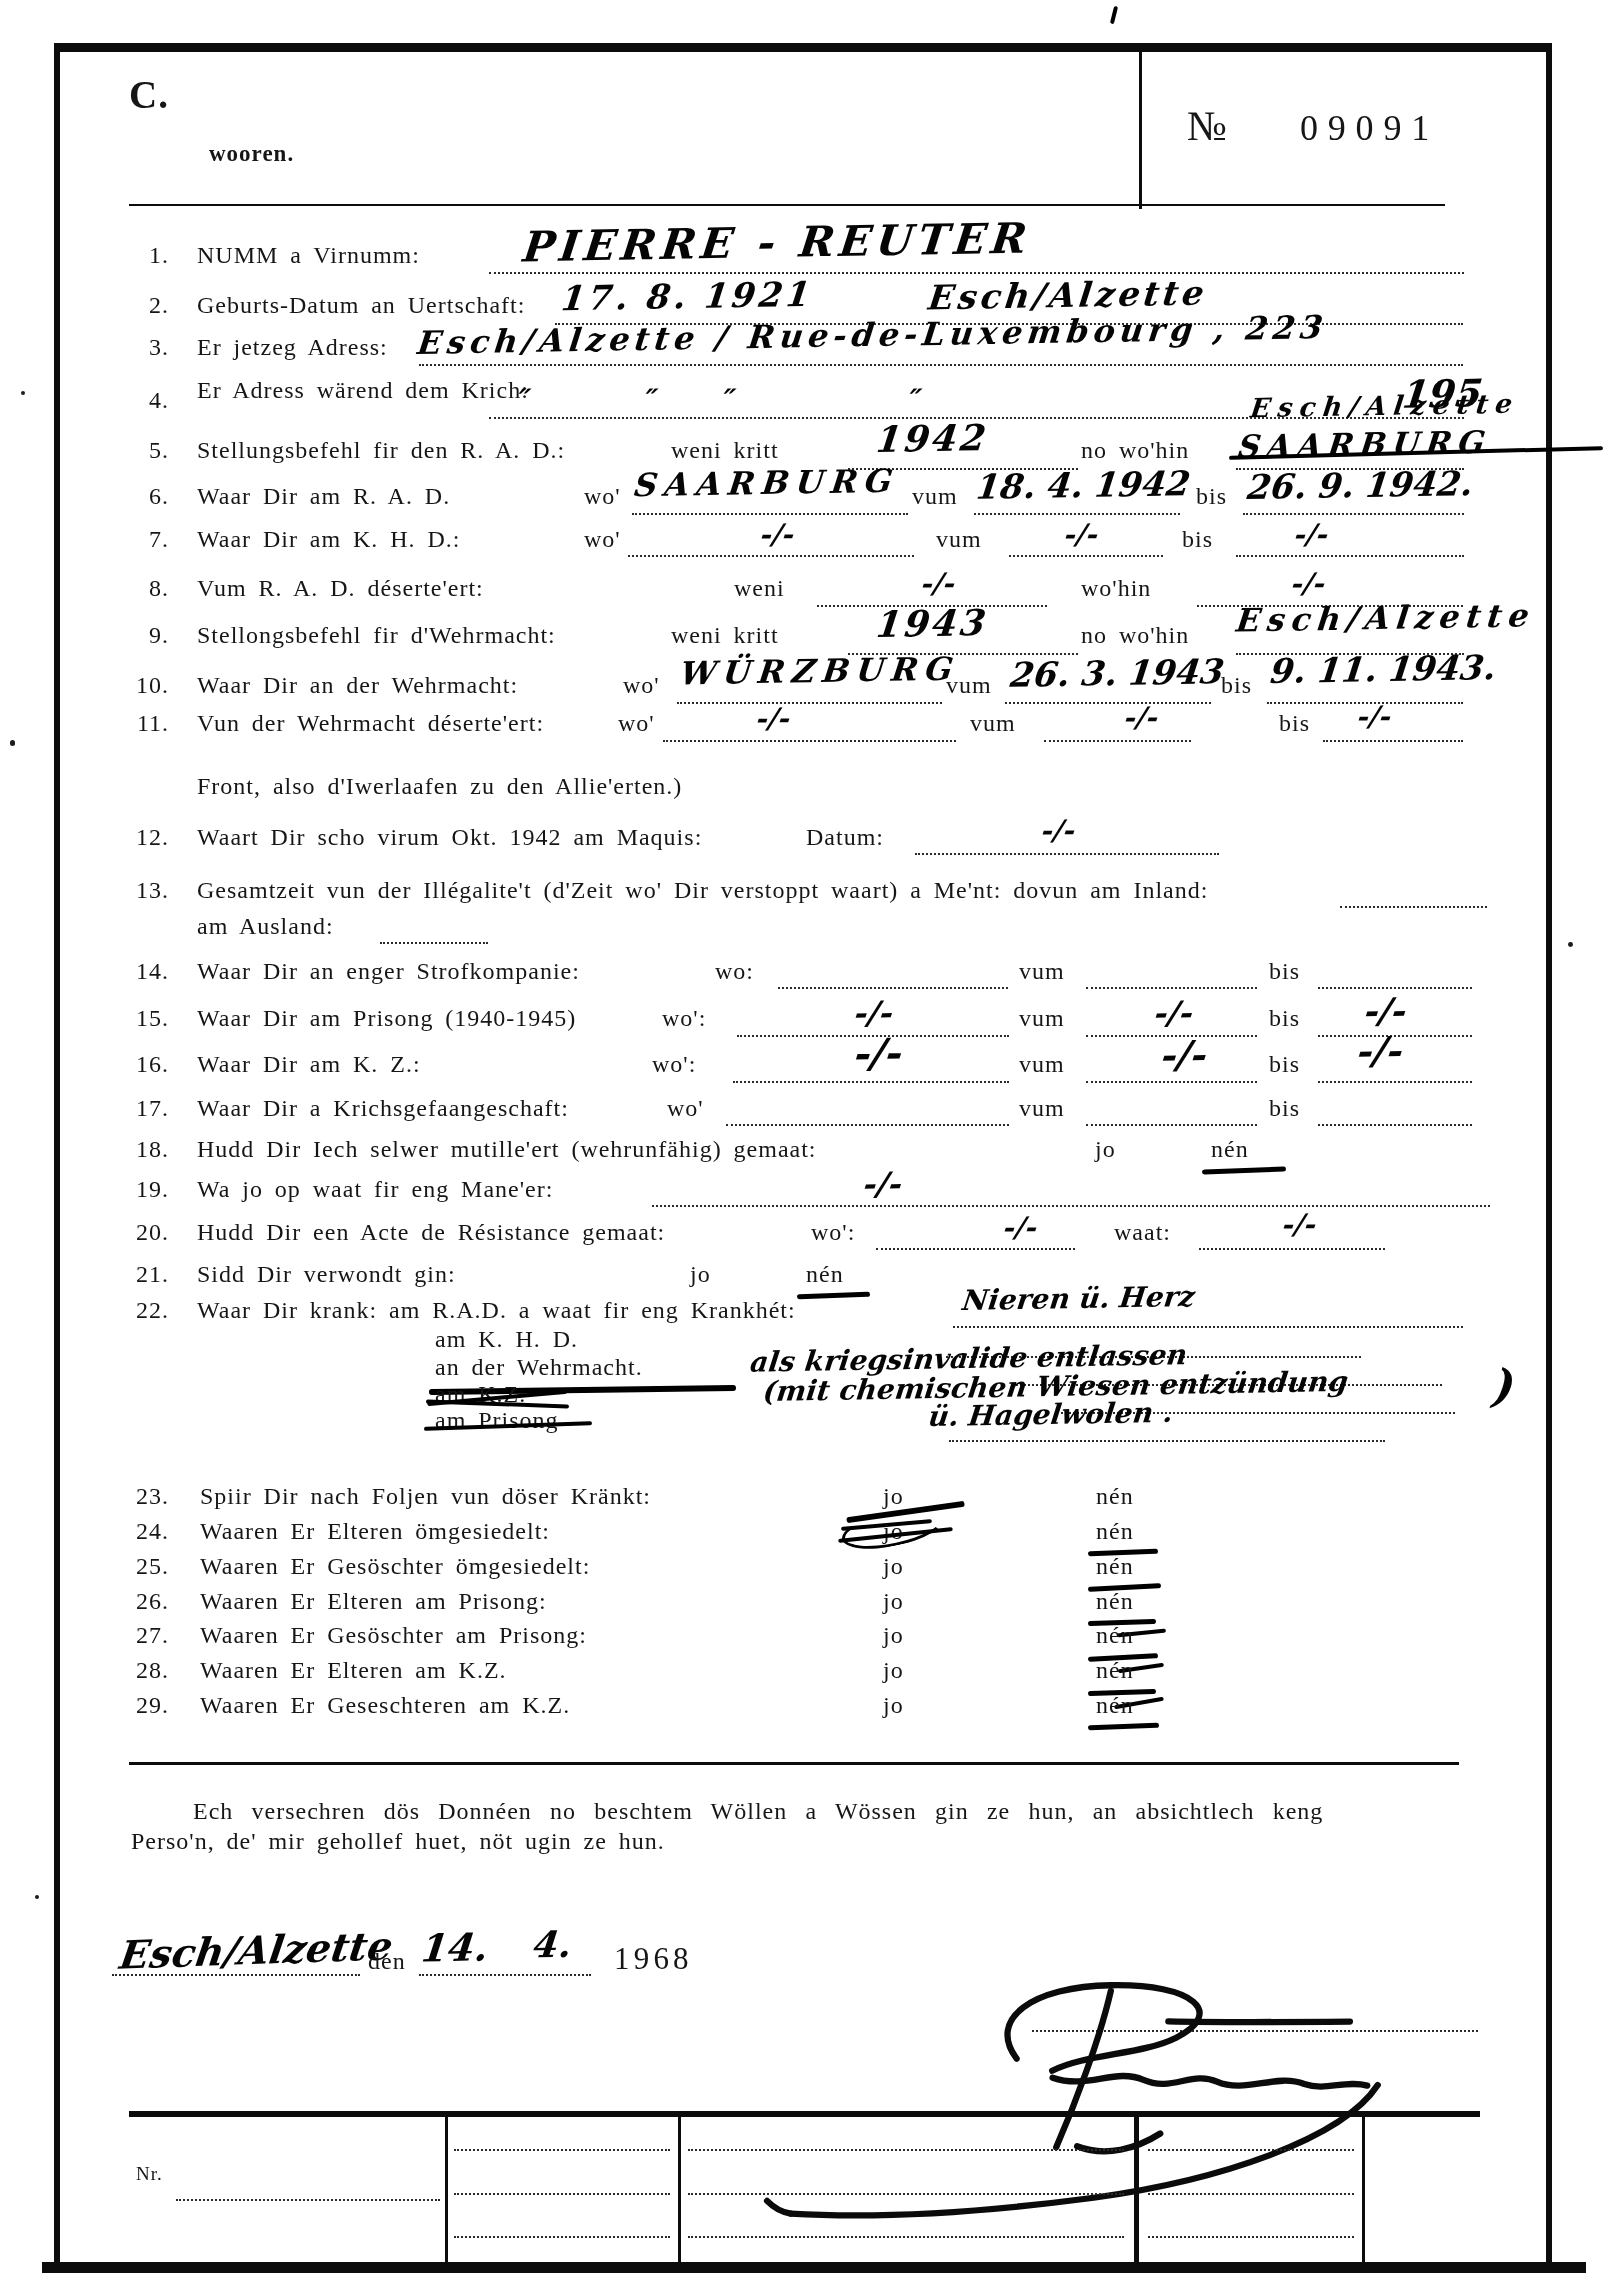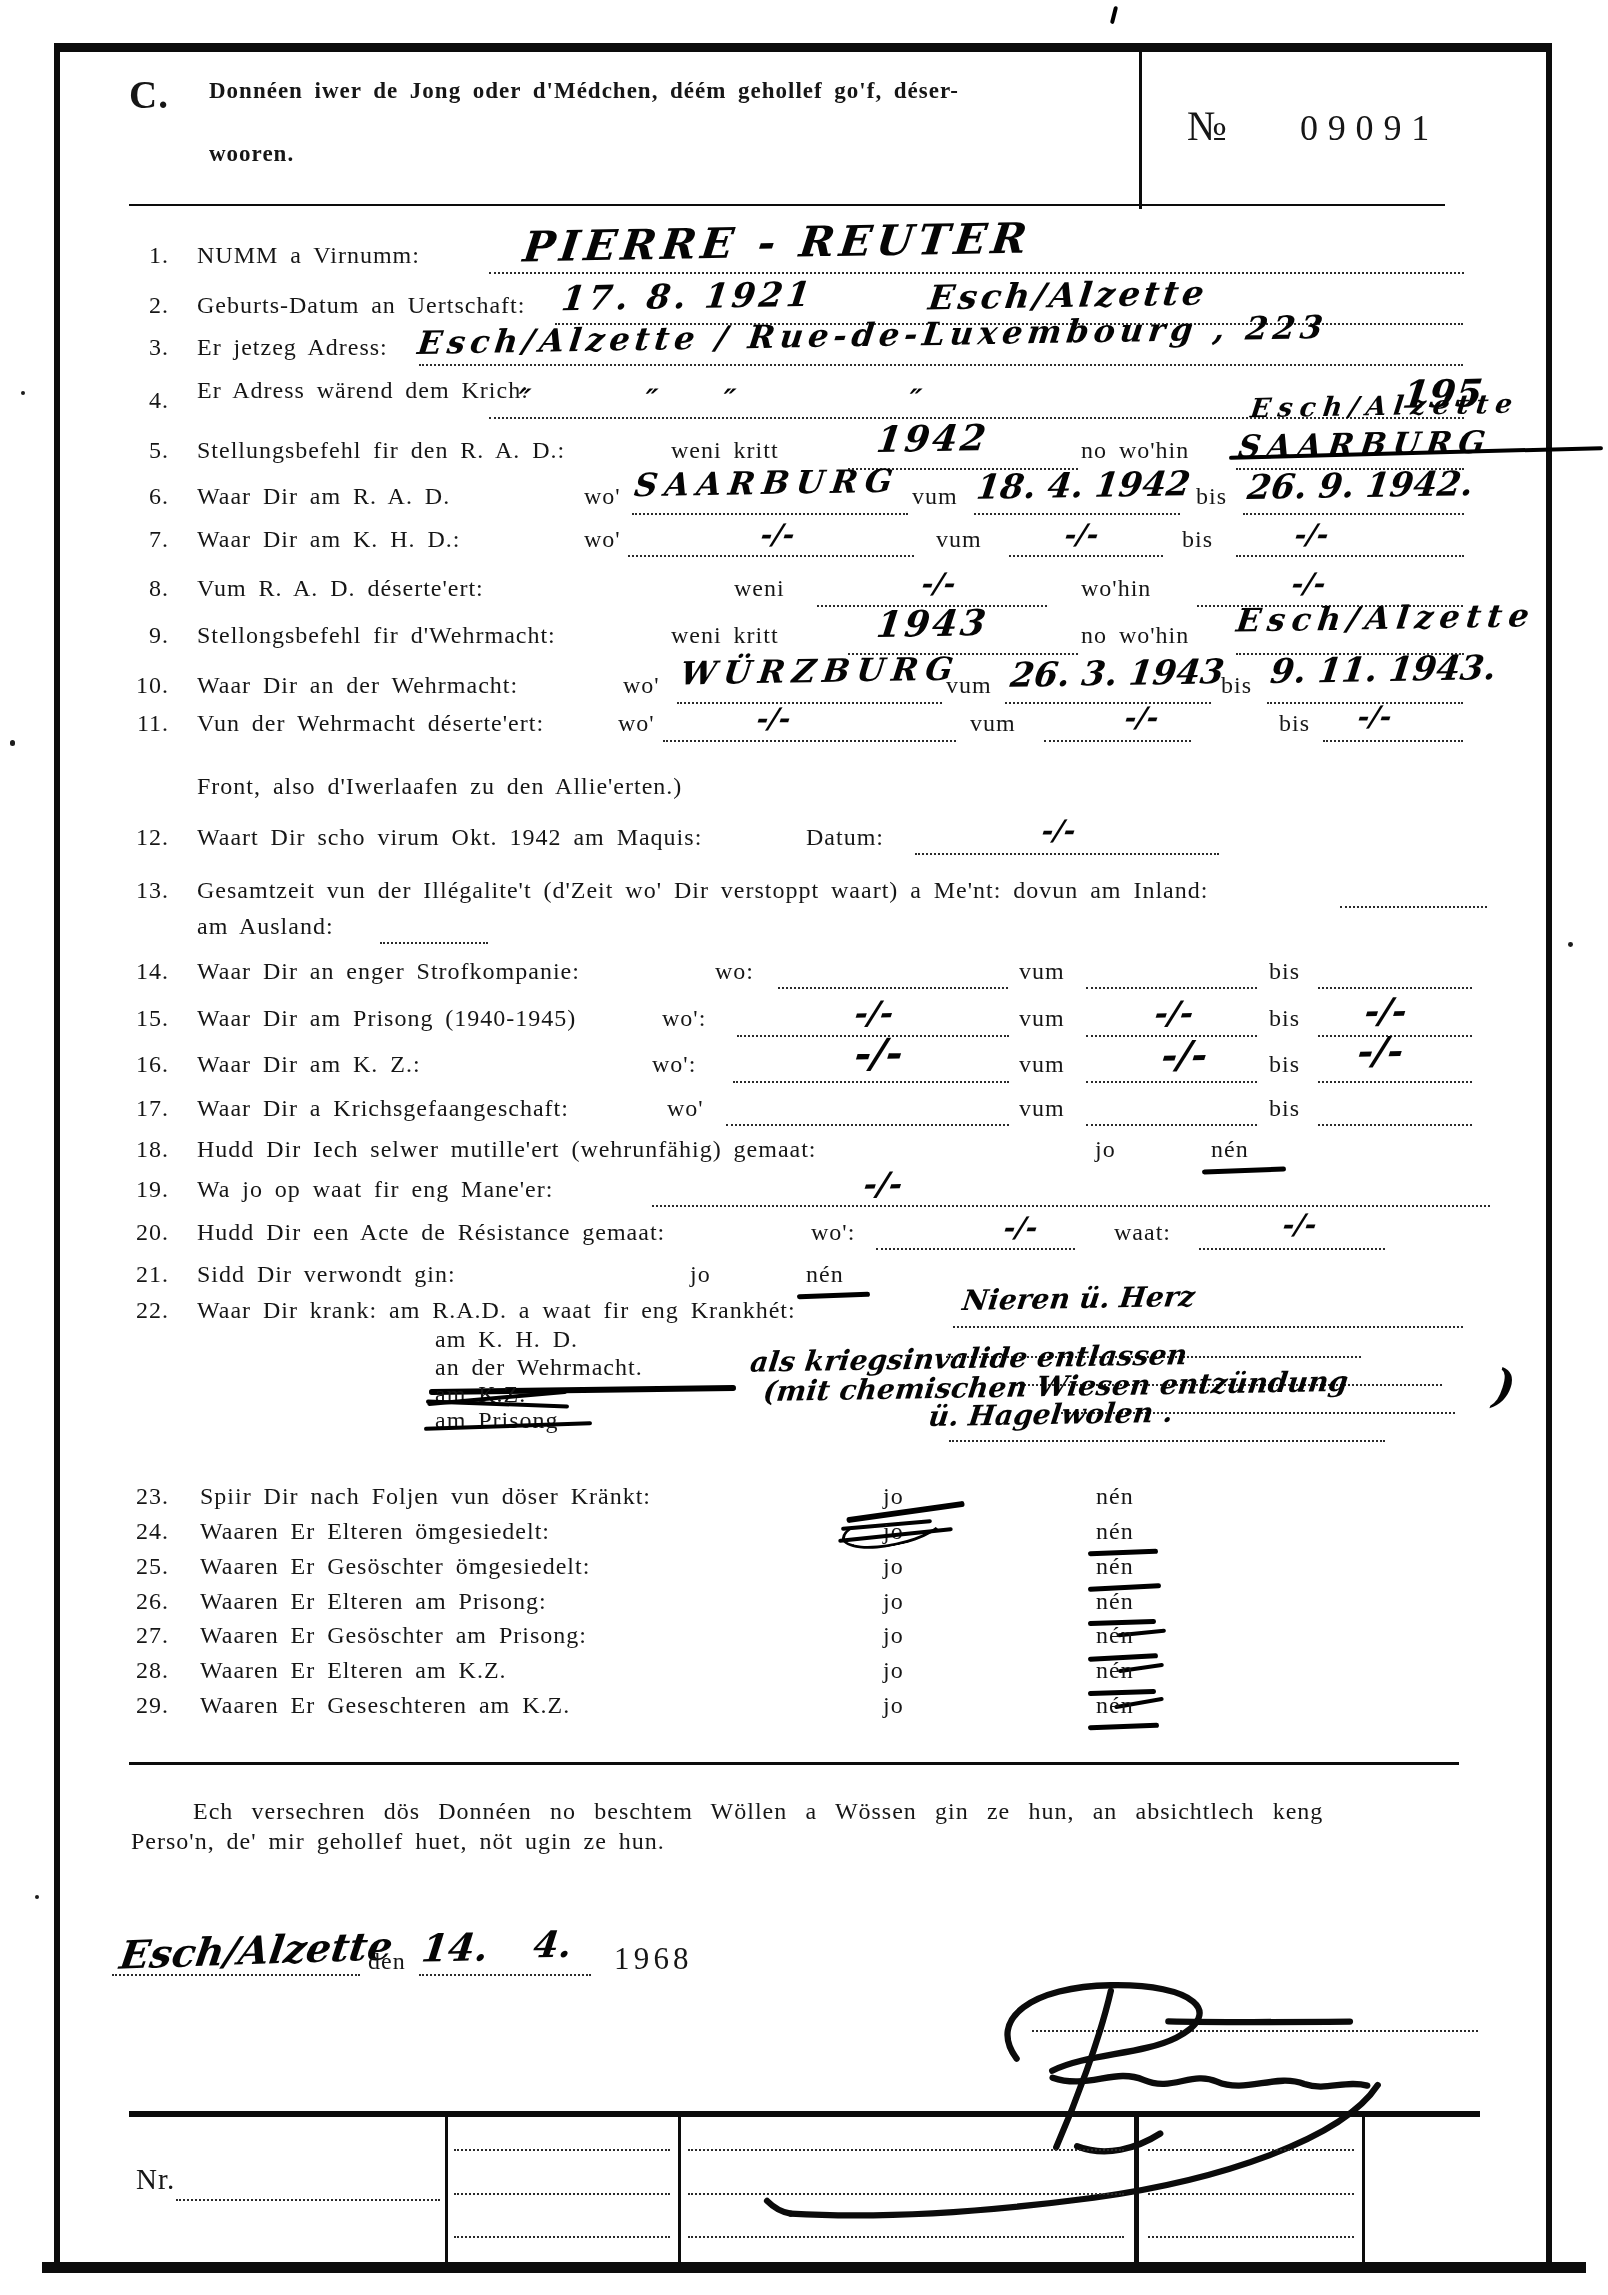--- a/index.html
+++ b/index.html
@@ -26,21 +26,20 @@
 </head>
 <body>
 
 <div class="page">
 
   <div class="bar" style="left:54px;top:43px;width:1498px;height:9px"></div>
   <div class="bar" style="left:54px;top:43px;width:6.3px;height:2230px"></div>
   <div class="bar" style="left:1546px;top:43px;width:5.6px;height:2230px"></div>
 
   <div class="t b" style="left:129px;top:74px;font-size:39px">C.</div>
-  <div class="t b" style="left:209px;top:78px;font-size:23px">Donnéen iwer de Jong oder d'Médchen, déém gehollef go'f, déser-</div>
   <div class="t b" style="left:209px;top:141px;font-size:23px">wooren.</div>
   <div class="bar" style="left:1139px;top:50px;width:2.8px;height:159px"></div>
   <div class="t" style="left:1187px;top:103px;font-size:42px">№</div>
   <div class="t" style="left:1300px;top:109px;font-size:36px;letter-spacing:9.8px">09091</div>
   <div class="bar" style="left:129px;top:204px;width:1316px;height:2.1px"></div>
 
   <div class="t num" style="top:242px">1.</div>
   <div class="t" style="left:197px;top:242px">NUMM a Virnumm:</div>
   <div class="dots" style="left:489px;top:272px;width:975px"></div>
   <div class="h" style="left:524px;top:218px;font-size:42px;letter-spacing:4.9px">PIERRE - REUTER</div>
@@ -324,21 +323,21 @@
   <div class="bar" style="left:129px;top:2111px;width:1351px;height:5.6px"></div>
   <div class="bar" style="left:445px;top:2117px;width:2.8px;height:145px"></div>
   <div class="bar" style="left:678px;top:2117px;width:2.8px;height:145px"></div>
   <div class="bar" style="left:1134px;top:2117px;width:4.9px;height:145px"></div>
   <div class="bar" style="left:1362px;top:2117px;width:2.8px;height:145px"></div>
 
   <div class="dots" style="left:454px;top:2149px;width:216px"></div>
   <div class="dots" style="left:688px;top:2149px;width:436px"></div>
   <div class="dots" style="left:1148px;top:2149px;width:206px"></div>
 
-  <div class="t" style="left:136px;top:2164px;font-size:29px">Nr.</div>
+  <div class="t" style="left:136px;top:2164px;font-size:19px">Nr.</div>
   <div class="dots" style="left:176px;top:2199px;width:264px"></div>
   <div class="dots" style="left:454px;top:2193px;width:216px"></div>
   <div class="dots" style="left:688px;top:2193px;width:436px"></div>
   <div class="dots" style="left:1148px;top:2193px;width:206px"></div>
 
   <div class="dots" style="left:454px;top:2236px;width:216px"></div>
   <div class="dots" style="left:688px;top:2236px;width:436px"></div>
   <div class="dots" style="left:1148px;top:2236px;width:206px"></div>
 
   <div class="bar" style="left:42px;top:2262px;width:1544px;height:11.2px"></div>

